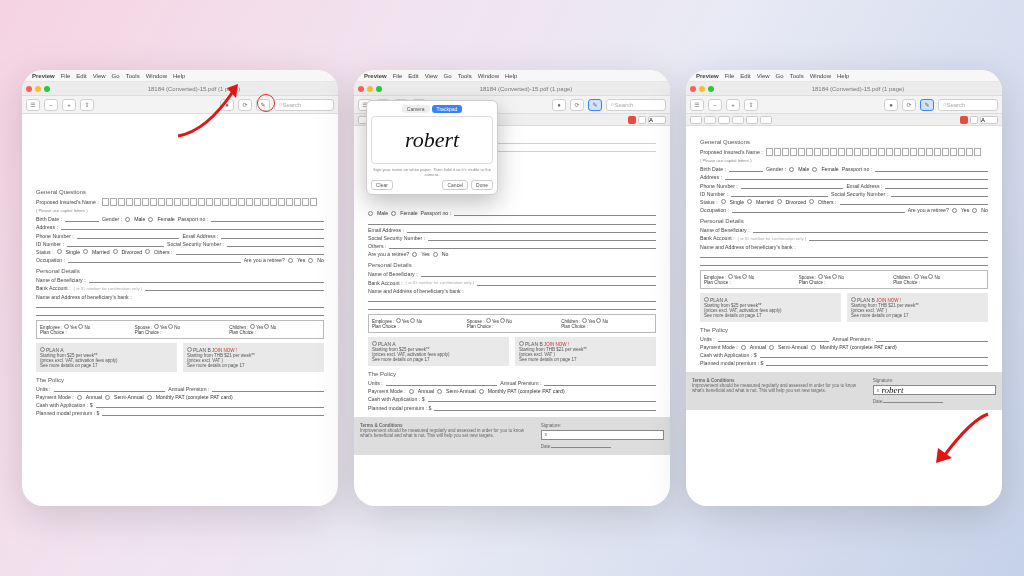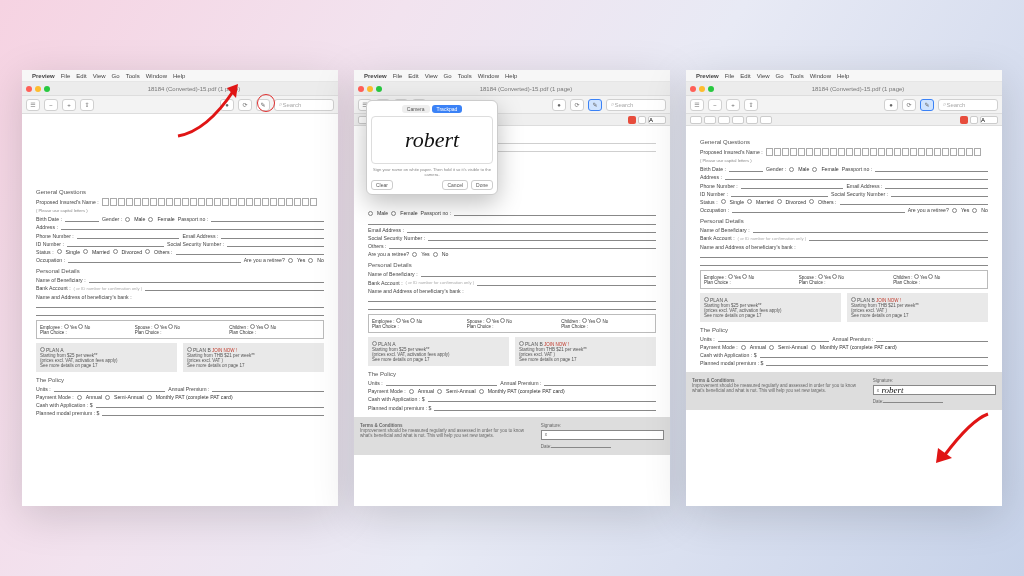--- a/index.html
+++ b/index.html
@@ -7,21 +7,21 @@
     width: 1024px; height: 576px;
     background: linear-gradient(120deg, #f6d3e2 0%, #f2e3ef 30%, #e8eaf5 55%, #c6d2e9 100%);
     font-family: -apple-system, "Helvetica Neue", Arial, sans-serif;
     display: flex; justify-content: center; align-items: center; gap: 16px;
     padding: 30px 20px;
     overflow: hidden;
   }
   .window {
     width: 316px; height: 436px;
     background: #fff;
-    border-radius: 0;
+    border-radius: 21px;
     box-shadow: 0 10px 40px rgba(0,0,0,0.15);
     display: flex; flex-direction: column;
     overflow: hidden;
     font-size: 6px;
     position: relative;
   }
   .menubar {
     height: 12px; background: #f7f7f7; border-bottom: 1px solid #e6e6e6;
     display: flex; align-items: center; padding: 0 4px; gap: 6px;
     color: #444; font-size: 6px;

